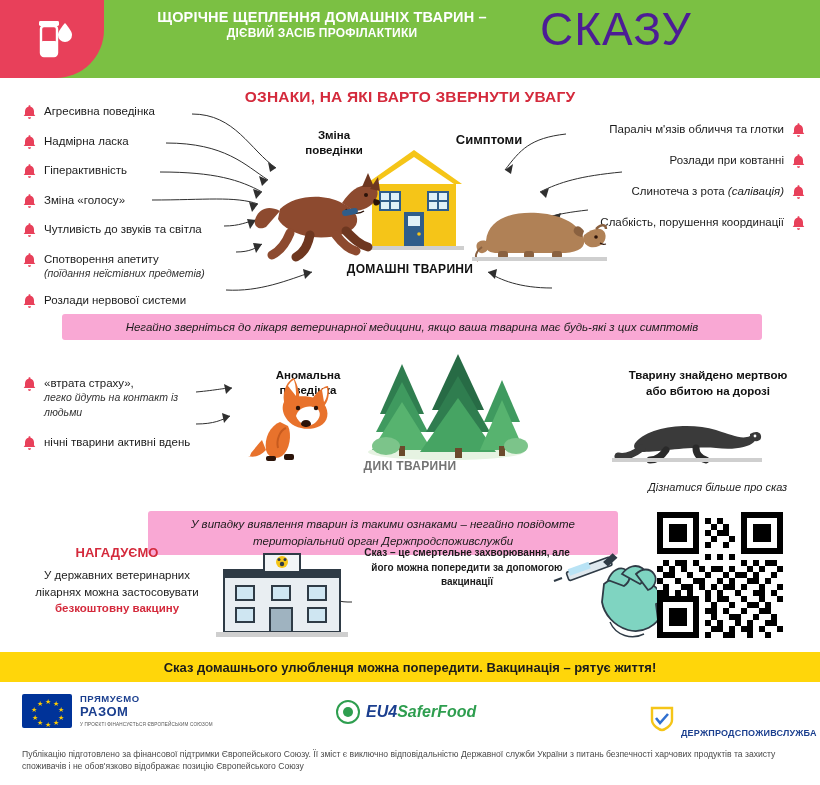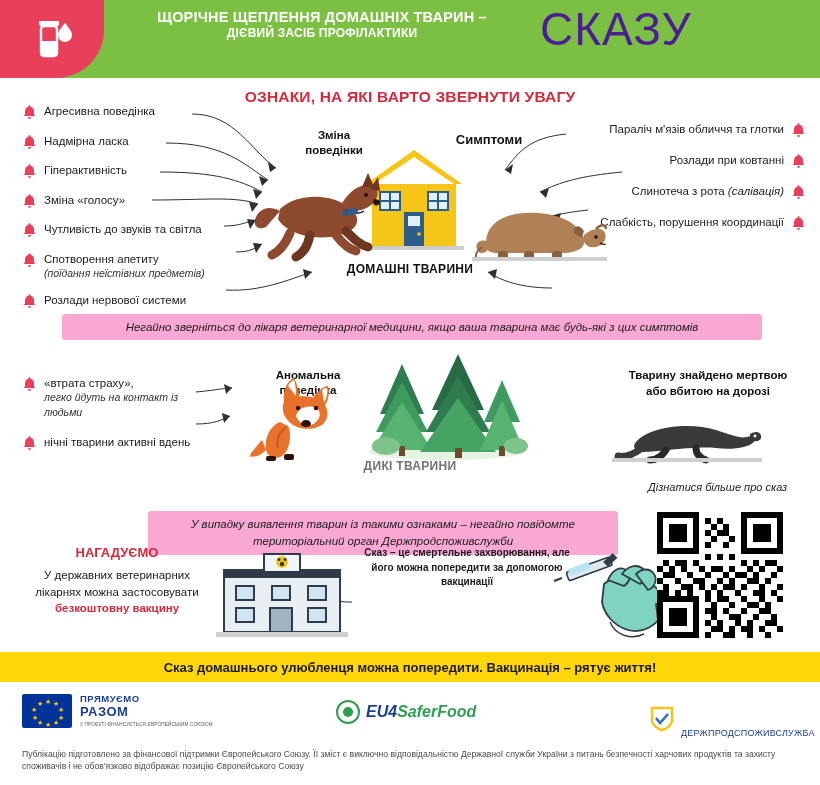--- a/index.html
+++ b/index.html
@@ -145,21 +145,21 @@
   .eu4-mark { width: 24px; height: 24px; border: 2.4px solid #2e9e4f; border-radius: 50%; position: relative; }
   .eu4-mark:after {
     content: ""; position: absolute; left: 5px; top: 5px; width: 10px; height: 10px;
     border-radius: 50%; background: #2e9e4f;
   }
   .eu4-text { font-size: 16px; font-weight: bold; color: #1b3f8f; font-style: italic; }
   .eu4-text .g { color: #2e9e4f; }
 
   .dpss { position: absolute; left: 650px; top: 6px; display: flex; align-items: center; gap: 7px; }
   .dpss-mark { width: 24px; height: 26px; position: relative; }
-  .dpss-text { font-size: 9px; font-weight: normal; color: #1b3f8f; letter-spacing: .2px; margin-top: 28px; }
+  .dpss-text { font-size: 9px; font-weight: bold; color: #1b3f8f; letter-spacing: .2px; margin-top: 28px; }
 
   .disclaimer {
     position: absolute; left: 22px; top: 66px; width: 780px;
     font-size: 8.6px; color: #4a4a4a; line-height: 1.45;
   }
 
   
   .house { position: absolute; left: 362px; top: 148px; width: 104px; height: 112px; }
   .dog { position: absolute; left: 250px; top: 165px; width: 130px; height: 95px; }
   .cow { position: absolute; left: 472px; top: 195px; width: 135px; height: 72px; }

